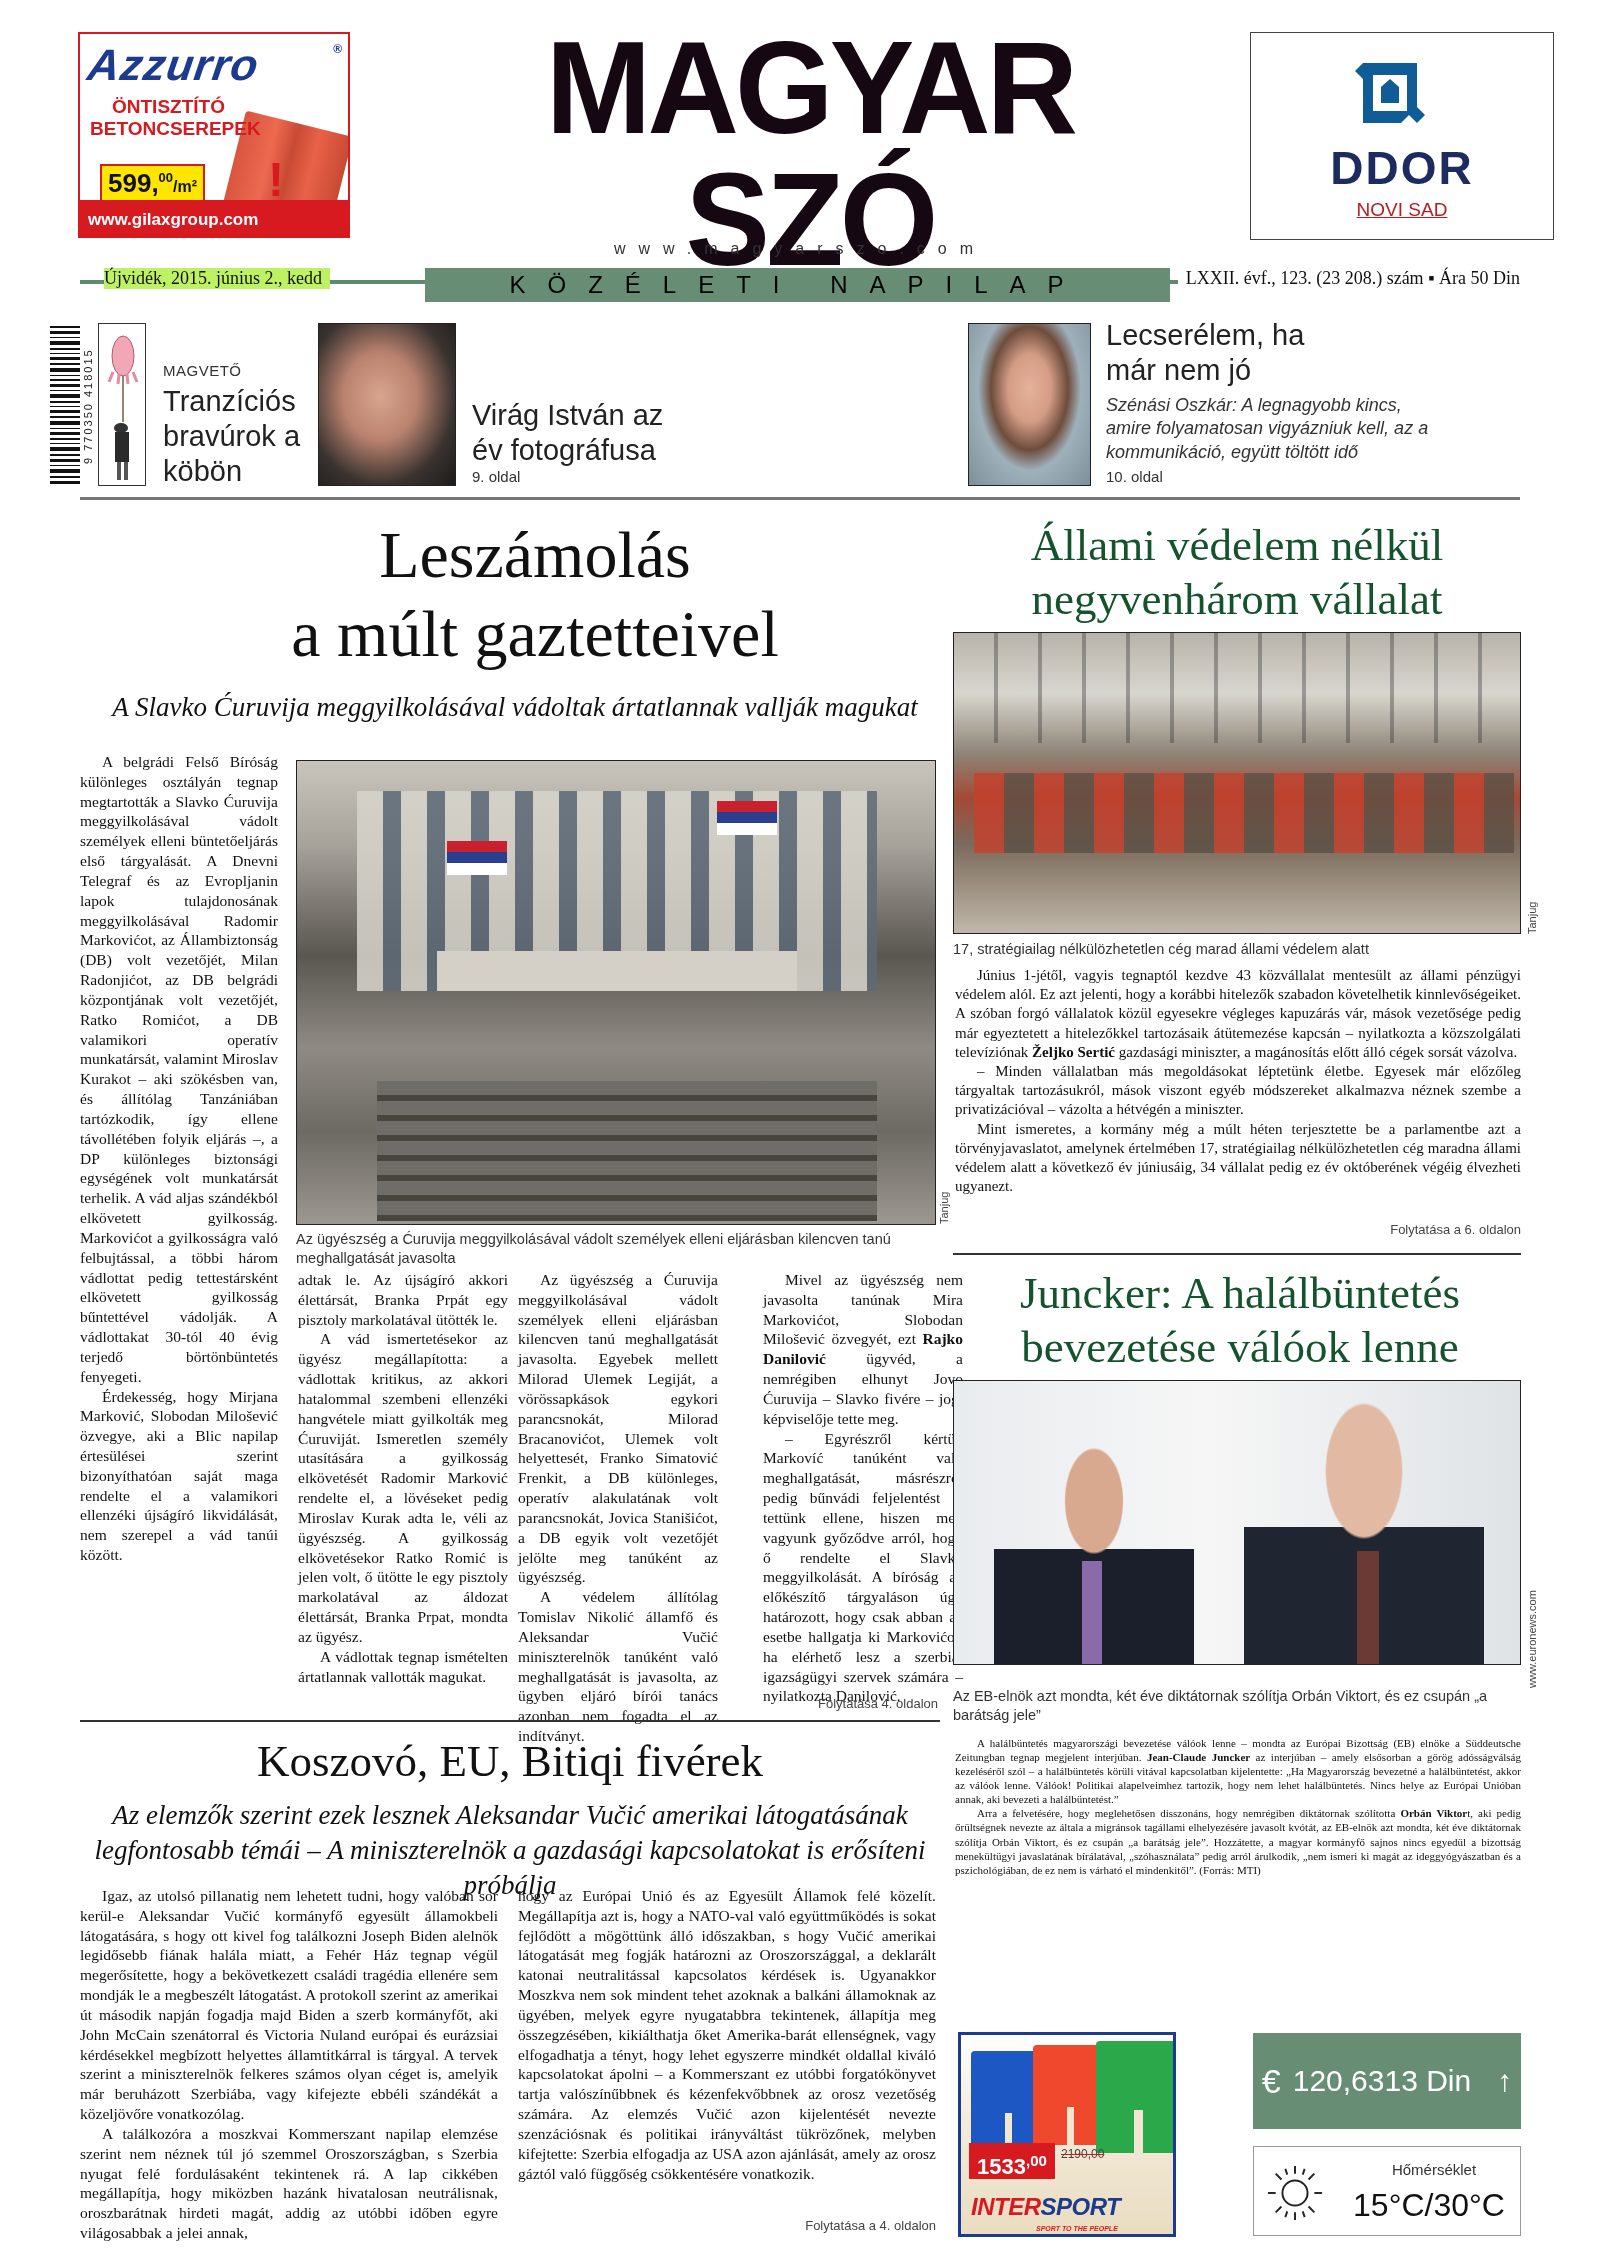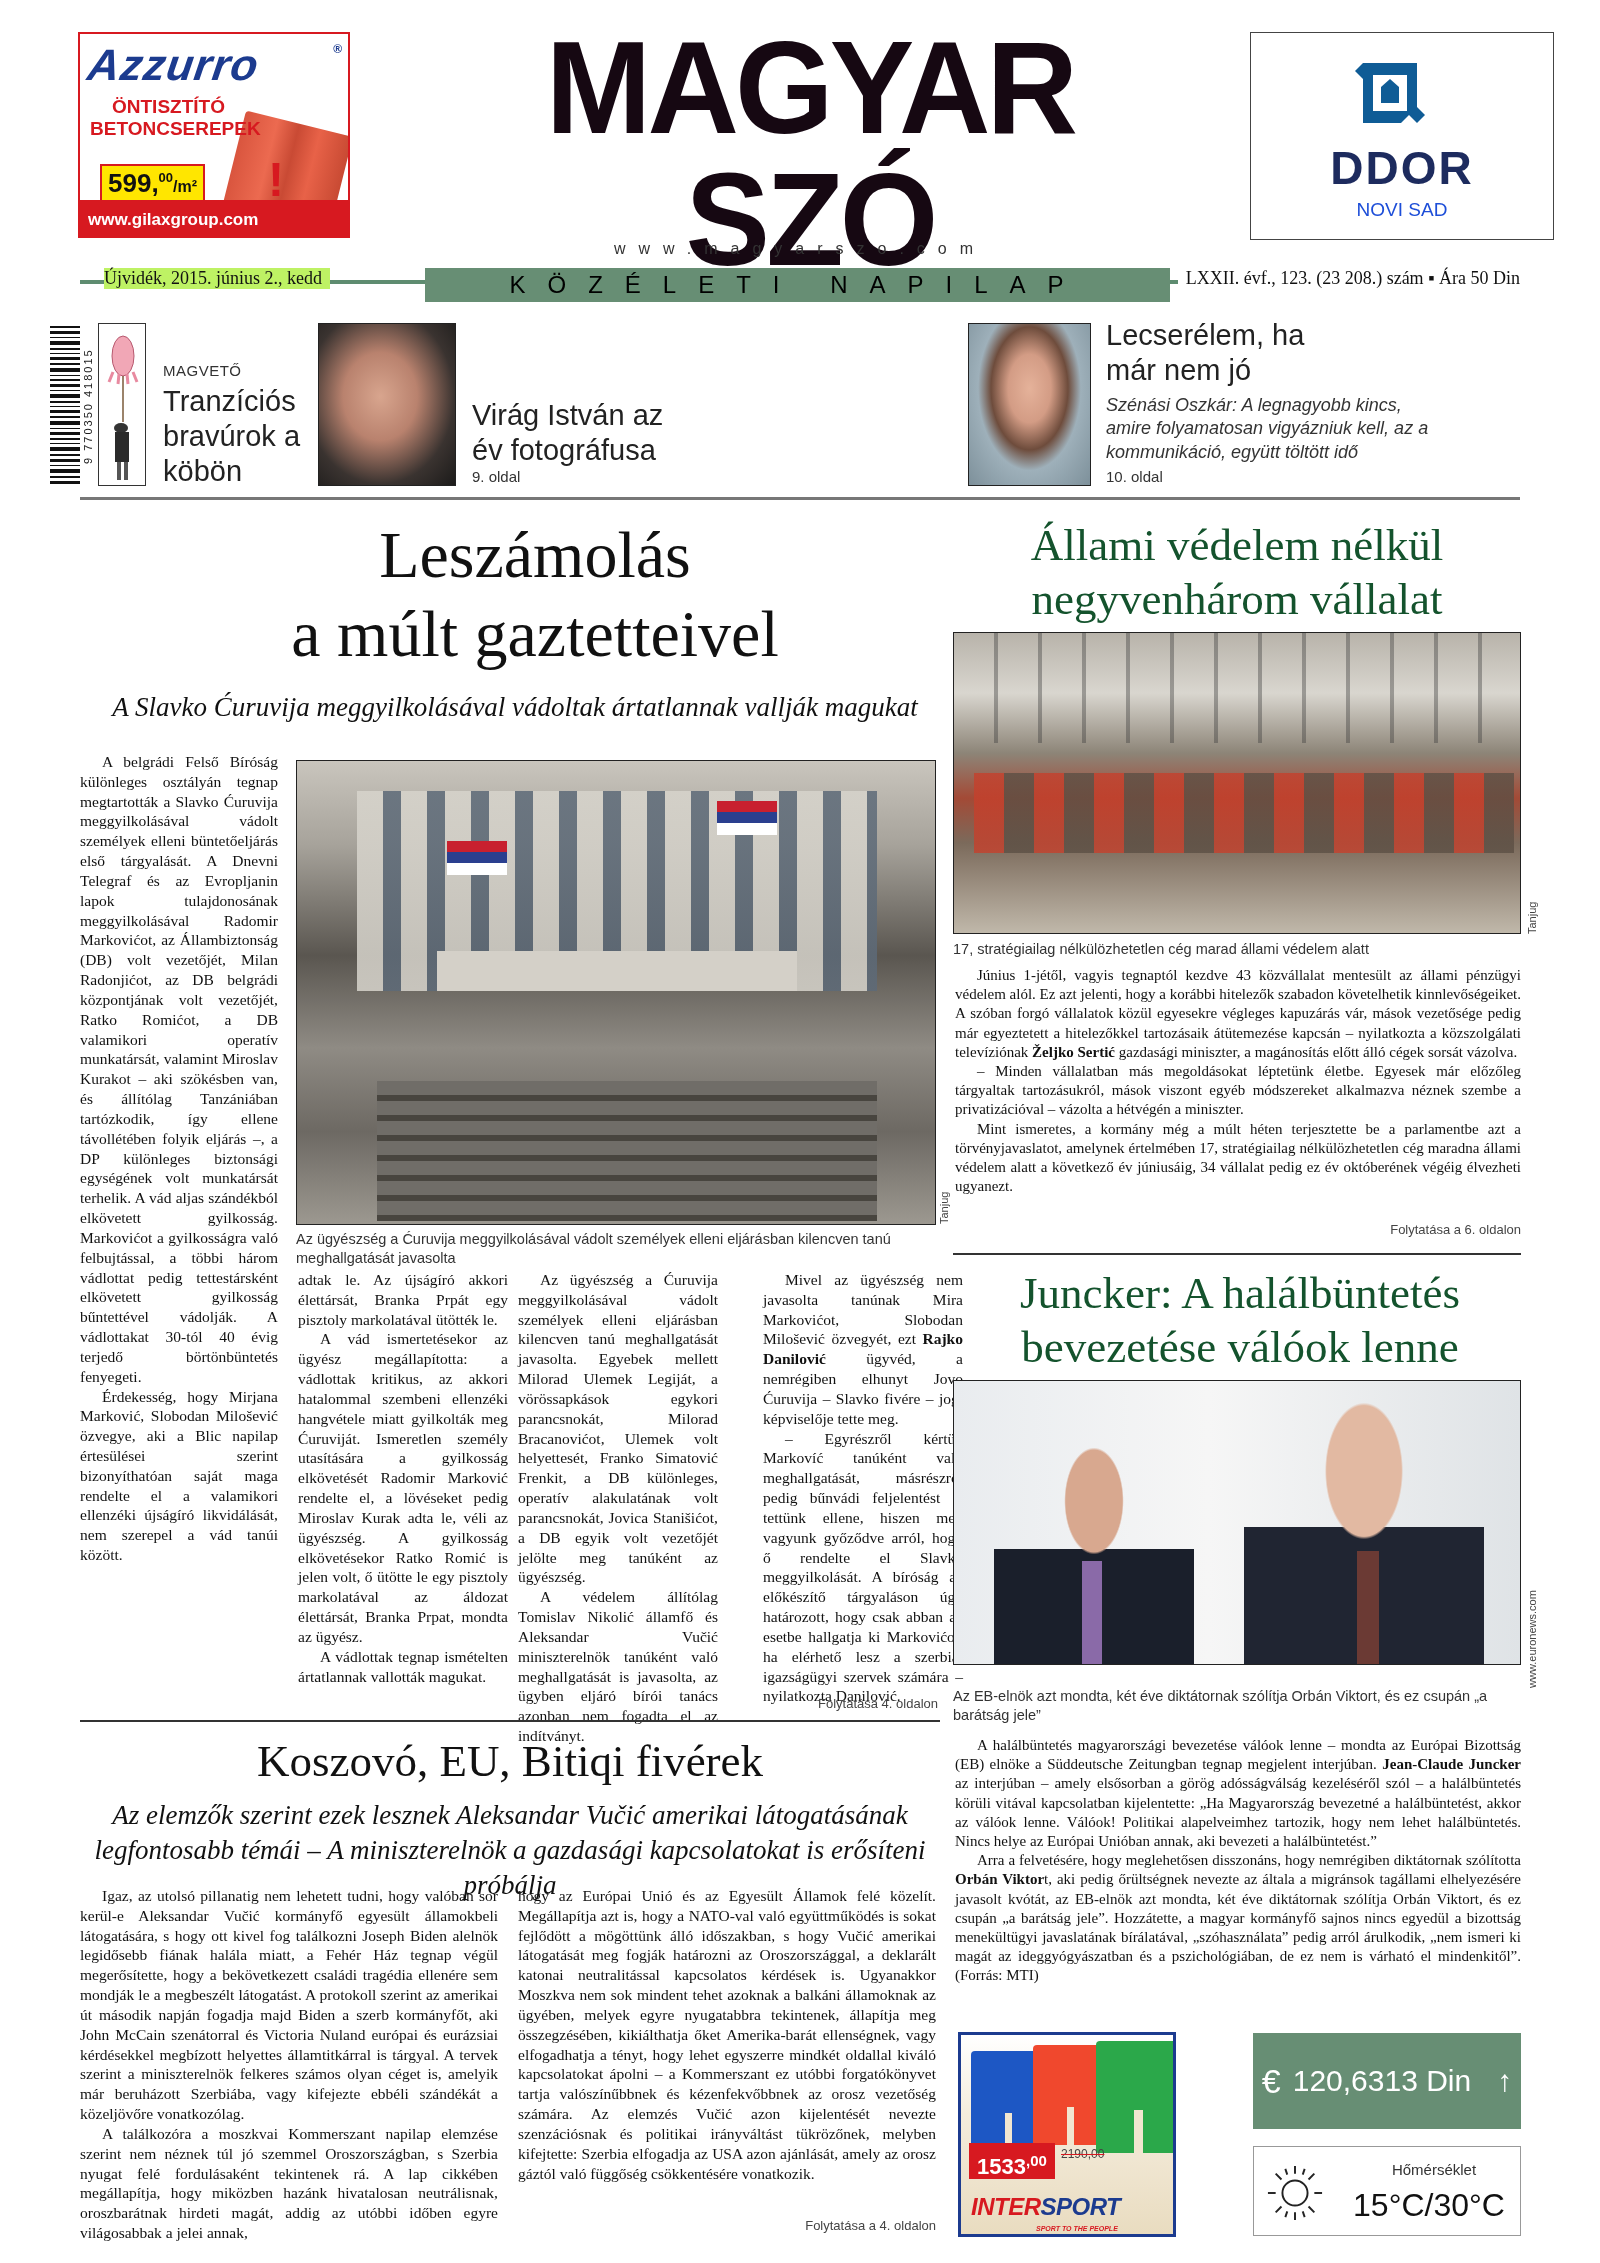--- a/index.html
+++ b/index.html
@@ -22,21 +22,21 @@
   .masthead-title { left: 450px; top: 22px; width: 720px; text-align: center; font: 900 132px/1 "Liberation Sans", sans-serif; color: #160812; letter-spacing: -4px; transform: scaleX(0.96); }
   .masthead-url { left: 540px; top: 240px; width: 520px; text-align: center; font: 400 16px "Liberation Sans", sans-serif; letter-spacing: 13px; color: #333; }
   .green-rule { left: 80px; top: 280px; width: 1440px; height: 4px; background: #5e8c70; }
   .tagline-band { left: 425px; top: 268px; width: 745px; height: 34px; background: #678e74; color: #000000; text-align: center; font: 400 24px/34px "Liberation Sans", sans-serif; letter-spacing: 22px; }
   .dateline { left: 80px; top: 268px; font: 400 18px "Liberation Serif", serif; color: #111; }
   .issue-info { right: 80px; top: 268px; font: 400 18px "Liberation Serif", serif; color: #111; }
 
   .ad-ddor { left: 1250px; top: 32px; width: 304px; height: 208px; border: 1.5px solid #444; background: #fff; padding-left: 20px; }
   .ad-ddor .logo { position: absolute; left: 92px; top: 20px; width: 90px; height: 80px; }
   .ad-ddor .name { position: absolute; left: 0; width: 100%; top: 108px; text-align: center; font: 900 46px "Liberation Sans", sans-serif; color: #1d2b5e; letter-spacing: 2px; }
-  .ad-ddor .city { position: absolute; left: 0; width: 100%; top: 166px; text-align: center; font: 400 19px "Liberation Sans", sans-serif; color: #1d4ed8; }
+  .ad-ddor .city { position: absolute; left: 0; width: 100%; top: 166px; text-align: center; font: 400 19px "Liberation Sans", sans-serif; color: #b91c1c; text-decoration: underline; }
 
   
   .barcode { left: 50px; top: 326px; width: 30px; height: 160px; }
   .barcode-digits { left: 82px; top: 326px; writing-mode: vertical-rl; transform: rotate(180deg); font: 400 11px "Liberation Sans", sans-serif; height: 160px; text-align: center; letter-spacing: 2px; }
   .cartoon { left: 98px; top: 323px; width: 48px; height: 163px; border: 1px solid #333; background: #fff; overflow: hidden; }
   .teaser-kicker { left: 163px; top: 362px; font: 400 15px "Liberation Sans", sans-serif; color: #333; letter-spacing: 0.5px; }
   .teaser-title { font: 400 29px/1.2 "Liberation Sans", sans-serif; color: #222; }
   .teaser-sub { font: italic 400 18px/1.3 "Liberation Sans", sans-serif; color: #333; }
   .teaser-page { font: 400 15px "Liberation Sans", sans-serif; color: #333; }
   .photo-virag { left: 318px; top: 323px; width: 138px; height: 163px; background: radial-gradient(ellipse at 45% 45%, #d8a58e 0%, #b9826e 35%, #3a3330 70%, #1c1b1a 100%); border: 1px solid #222; }
@@ -243,21 +243,21 @@
 
 <div class="abs h-right" style="left:1000px;top:1266px;width:480px;">Juncker: A halálbüntetés bevezetése válóok lenne</div>
 <div class="abs photo-juncker">
   <div class="orban"></div>
   <div class="juncker"></div>
   <div class="tie1"></div>
   <div class="tie2"></div>
 </div>
 <div class="abs credit" style="left:1526px;top:1560px;height:128px;">www.euronews.com</div>
 <div class="abs caption" style="left:953px;top:1687px;width:568px;">Az EB-elnök azt mondta, két éve diktátornak szólítja Orbán Viktort, és ez csupán „a barátság jele”</div>
-<div class="abs col" style="left:955px;top:1736px;width:566px;font-size:15px;">
+<div class="abs col" style="left:955px;top:1736px;width:566px;font-size:11px;">
   <p><span>A halálbüntetés magyarországi bevezetése válóok lenne – mondta az Európai Bizottság (EB) elnöke a Süddeutsche Zeitungban tegnap megjelent interjúban. </span><b>Jean-Claude Juncker</b><span> az interjúban – amely elsősorban a görög adósságválság kezeléséről szól – a halálbüntetés körüli vitával kapcsolatban kijelentette: „Ha Magyarország bevezetné a halálbüntetést, akkor az válóok lenne. Válóok! Politikai alapelveimhez tartozik, hogy nem lehet halálbüntetés. Nincs helye az Európai Unióban annak, aki bevezeti a halálbüntetést.”</span></p>
   <p><span>Arra a felvetésére, hogy meglehetősen disszonáns, hogy nemrégiben diktátornak szólította </span><b>Orbán Viktor</b><span>t, aki pedig őrültségnek nevezte az általa a migránsok tagállami elhelyezésére javasolt kvótát, az EB-elnök azt mondta, két éve diktátornak szólítja Orbán Viktort, és ez csupán „a barátság jele”. Hozzátette, a magyar kormányfő sajnos nincs egyedül a bizottság menekültügyi javaslatának bírálatával, „szóhasználata” pedig arról árulkodik, „nem ismeri ki magát az ideggyógyászatban és a pszichológiában, de ez nem is várható el mindenkitől”. (Forrás: MTI)</span></p>
 </div>
 
 <div class="abs h-koszovo">Koszovó, EU, Bitiqi fivérek</div>
 <div class="abs dek-koszovo">Az elemzők szerint ezek lesznek Aleksandar Vučić amerikai látogatásának legfontosabb témái – A miniszterelnök a gazdasági kapcsolatokat is erősíteni próbálja</div>
 <div class="abs col" style="left:80px;top:1886px;width:418px;">
   <p>Igaz, az utolsó pillanatig nem lehetett tudni, hogy valóban sor kerül-e Aleksandar Vučić kormányfő egyesült államokbeli látogatására, s hogy ott kivel fog találkozni Joseph Biden alelnök legidősebb fiának halála miatt, a Fehér Ház tegnap végül megerősítette, hogy a bekövetkezett családi tragédia ellenére sem mondják le a megbeszélt látogatást. A protokoll szerint az amerikai út második napján fogadja majd Biden a szerb kormányfőt, aki John McCain szenátorral és Victoria Nuland európai és eurázsiai kérdésekkel megbízott helyettes államtitkárral is tárgyal. A tervek szerint a miniszterelnök felkeres számos olyan céget is, amelyik már beruházott Szerbiába, vagy kifejezte ebbéli szándékát a közeljövőre vonatkozólag.</p>
   <p>A találkozóra a moszkvai Kommerszant napilap elemzése szerint nem néznek túl jó szemmel Oroszországban, s Szerbia nyugat felé fordulásaként tekintenek rá. A lap cikkében megállapítja, hogy miközben hazánk hivatalosan neutrálisnak, oroszbarátnak hirdeti magát, addig az utóbbi időben egyre világosabbak a jelei annak,</p>
 </div>

